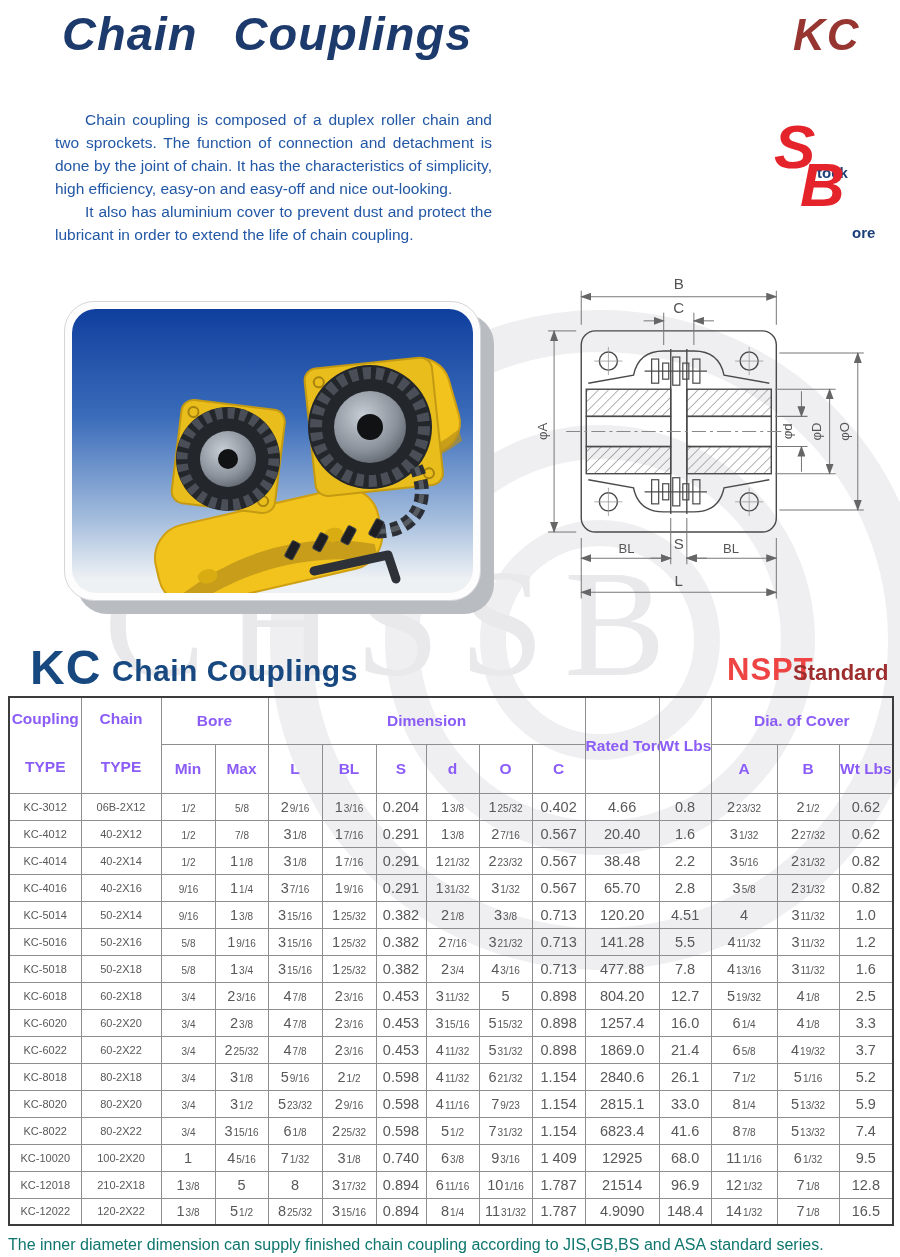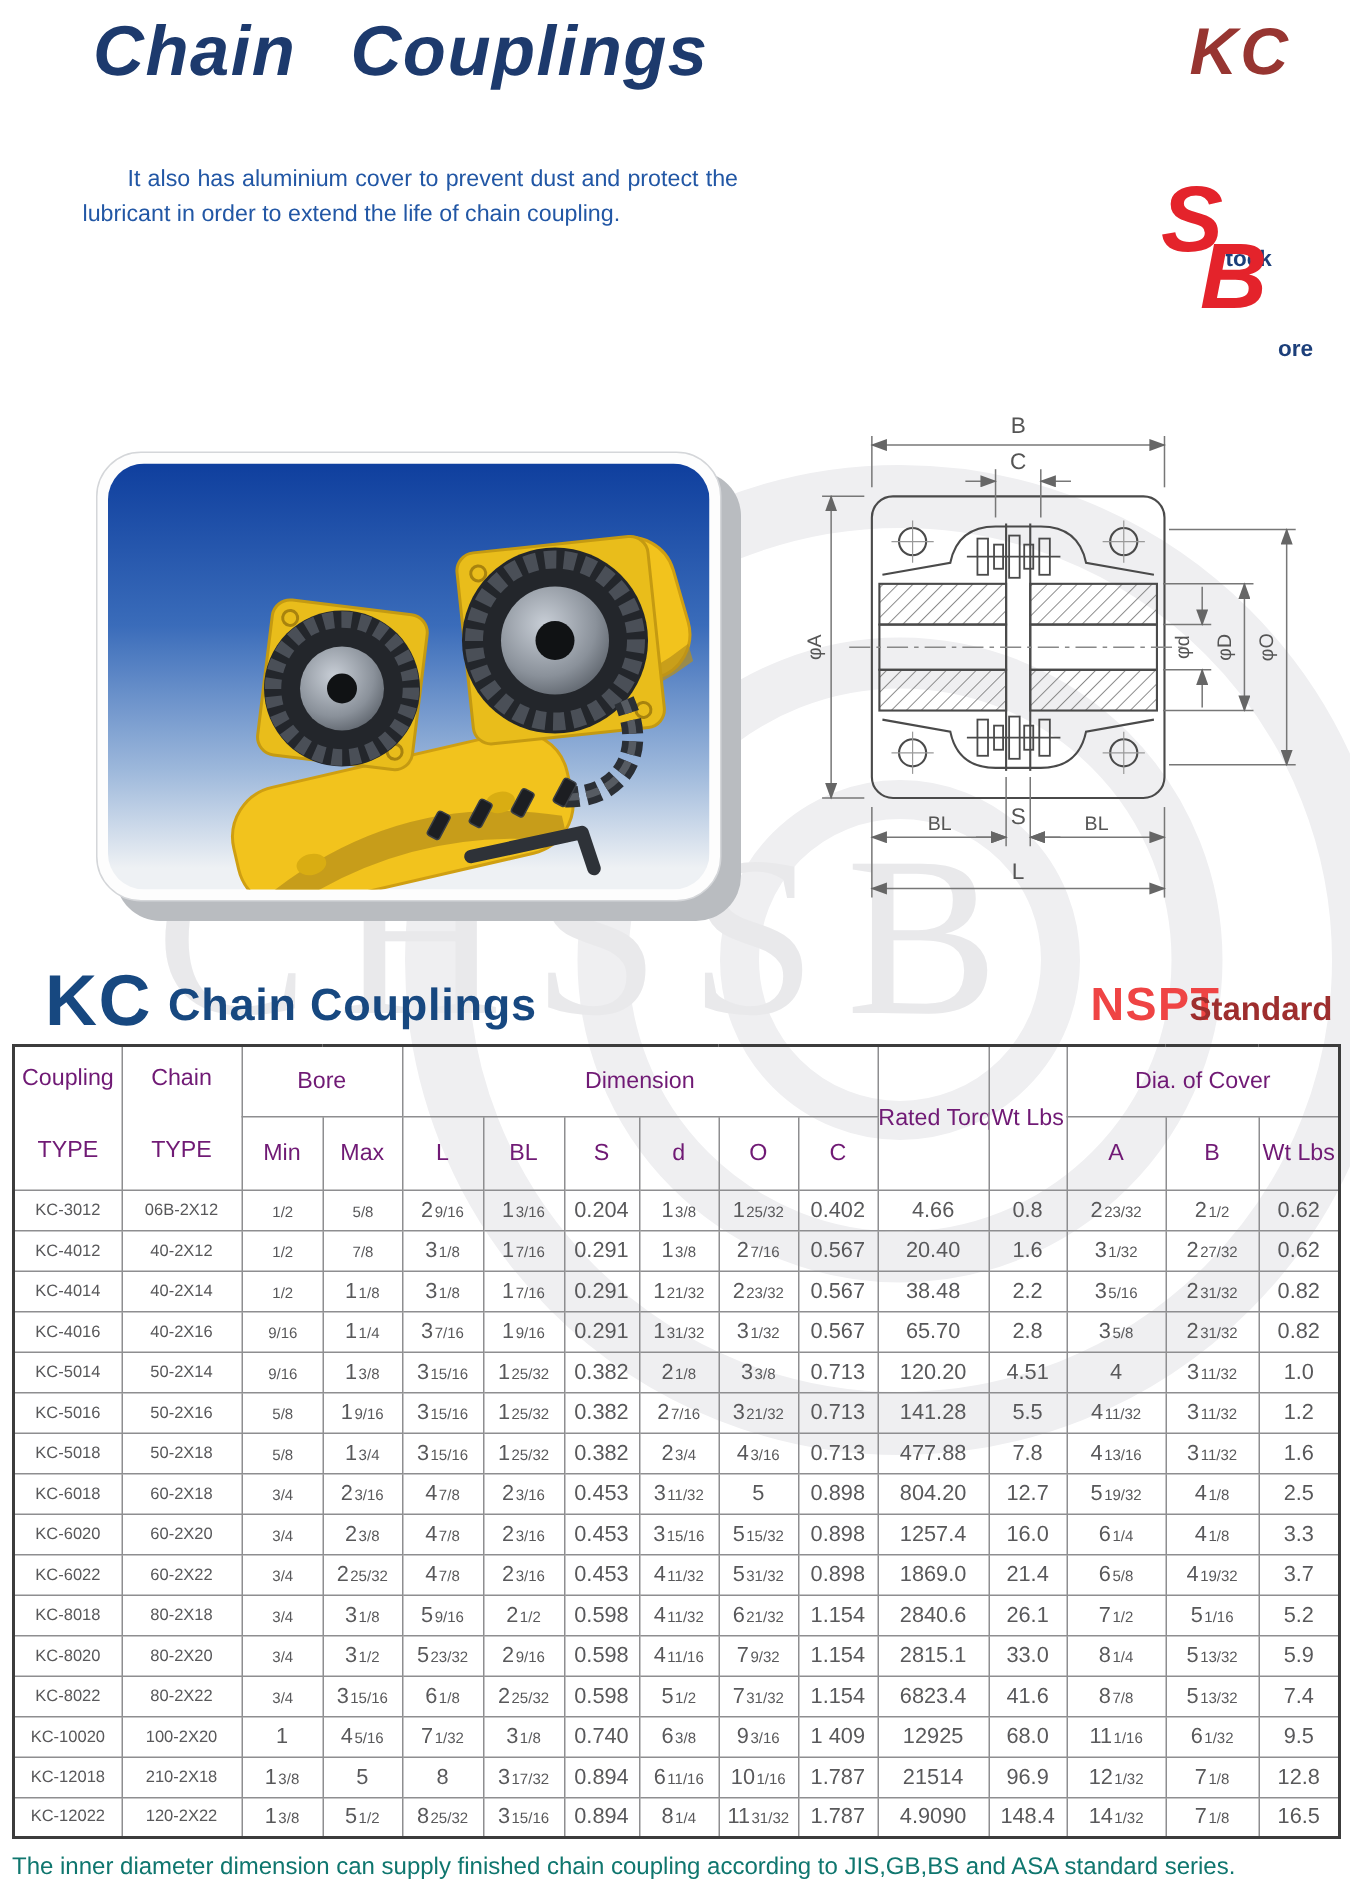--- a/index.html
+++ b/index.html
@@ -61,21 +61,21 @@
   
   .spec-table {
     position:absolute; left:8px; top:696px; z-index:2;
     width:884px; border-collapse:collapse; table-layout:fixed;
     border:2.5px solid #3c3c3c; background:transparent;
   }
   .spec-table th, .spec-table td {
     border:1px solid #8e8e90; text-align:center; vertical-align:middle;
     color:#58585a; background:transparent; overflow:hidden; white-space:nowrap;
   }
-  .spec-table thead th { font-weight:normal; font-size:15.5px; color:#701a75;margin-top:35px; }
+  .spec-table thead th { font-weight:bold; font-size:15.5px; color:#8b5cf6;margin-top:35px; }
   .h-row1 th { height:47px; }
   .h-row2 th { height:49px; }
   .pre { white-space:pre-line; line-height:1.25; }
   .th-split { display:flex; flex-direction:column; justify-content:space-between; height:82px; padding:6px 0 10px 0; }
   .spec-table tbody td { height:27px; font-size:14.5px; padding:0 1px; }
   .spec-table tbody td.c-type { font-size:11px; }
   .fr { font-size:10px; margin-left:1px; letter-spacing:0; }
   
   .footnote { position:absolute; left:8px; top:1236px; z-index:2; font-size:16px; color:#0f766e; }
 </style>
@@ -86,20 +86,21 @@
 
   <div class="wm-ring ring1"></div>
   <div class="wm-ring ring2"></div>
   <div class="wm-ring ring3"></div>
   <div class="wm-text">CHSSB</div>
 
   <h1 class="main-title">Chain Couplings</h1>
   <div class="kc-top">KC</div>
 
   <div class="intro">
+    <p>Chain coupling is composed of a duplex roller chain and two sprockets. The function of connection and detachment is done by the joint of chain. It has the characteristics of simplicity, high efficiency, easy-on and easy-off and nice out-looking.</p>
     <p>It also has aluminium cover to prevent dust and protect the lubricant in order to extend the life of chain coupling.</p>
   </div>
 
   <div class="sb-logo">
     <span class="sb-big sb-s">S</span>
     <span class="sb-small sb-tock">tock</span>
     <span class="sb-big sb-b">B</span>
     <span class="sb-small sb-ore">ore</span>
   </div>
 
@@ -533,21 +534,21 @@
         </tr>
         <tr>
           <td class="c-type">KC-8020</td>
           <td class="c-type">80-2X20</td>
           <td class="c-num"><span class="fr">3/4</span></td>
           <td class="c-num">3<span class="fr">1/2</span></td>
           <td class="c-num">5<span class="fr">23/32</span></td>
           <td class="c-num">2<span class="fr">9/16</span></td>
           <td class="c-num">0.598</td>
           <td class="c-num">4<span class="fr">11/16</span></td>
-          <td class="c-num">7<span class="fr">9/32</span></td>
+          <td class="c-num">7<span class="fr">9/23</span></td>
           <td class="c-num">1.154</td>
           <td class="c-num">2815.1</td>
           <td class="c-num">33.0</td>
           <td class="c-num">8<span class="fr">1/4</span></td>
           <td class="c-num">5<span class="fr">13/32</span></td>
           <td class="c-num">5.9</td>
         </tr>
         <tr>
           <td class="c-type">KC-8022</td>
           <td class="c-type">80-2X22</td>

